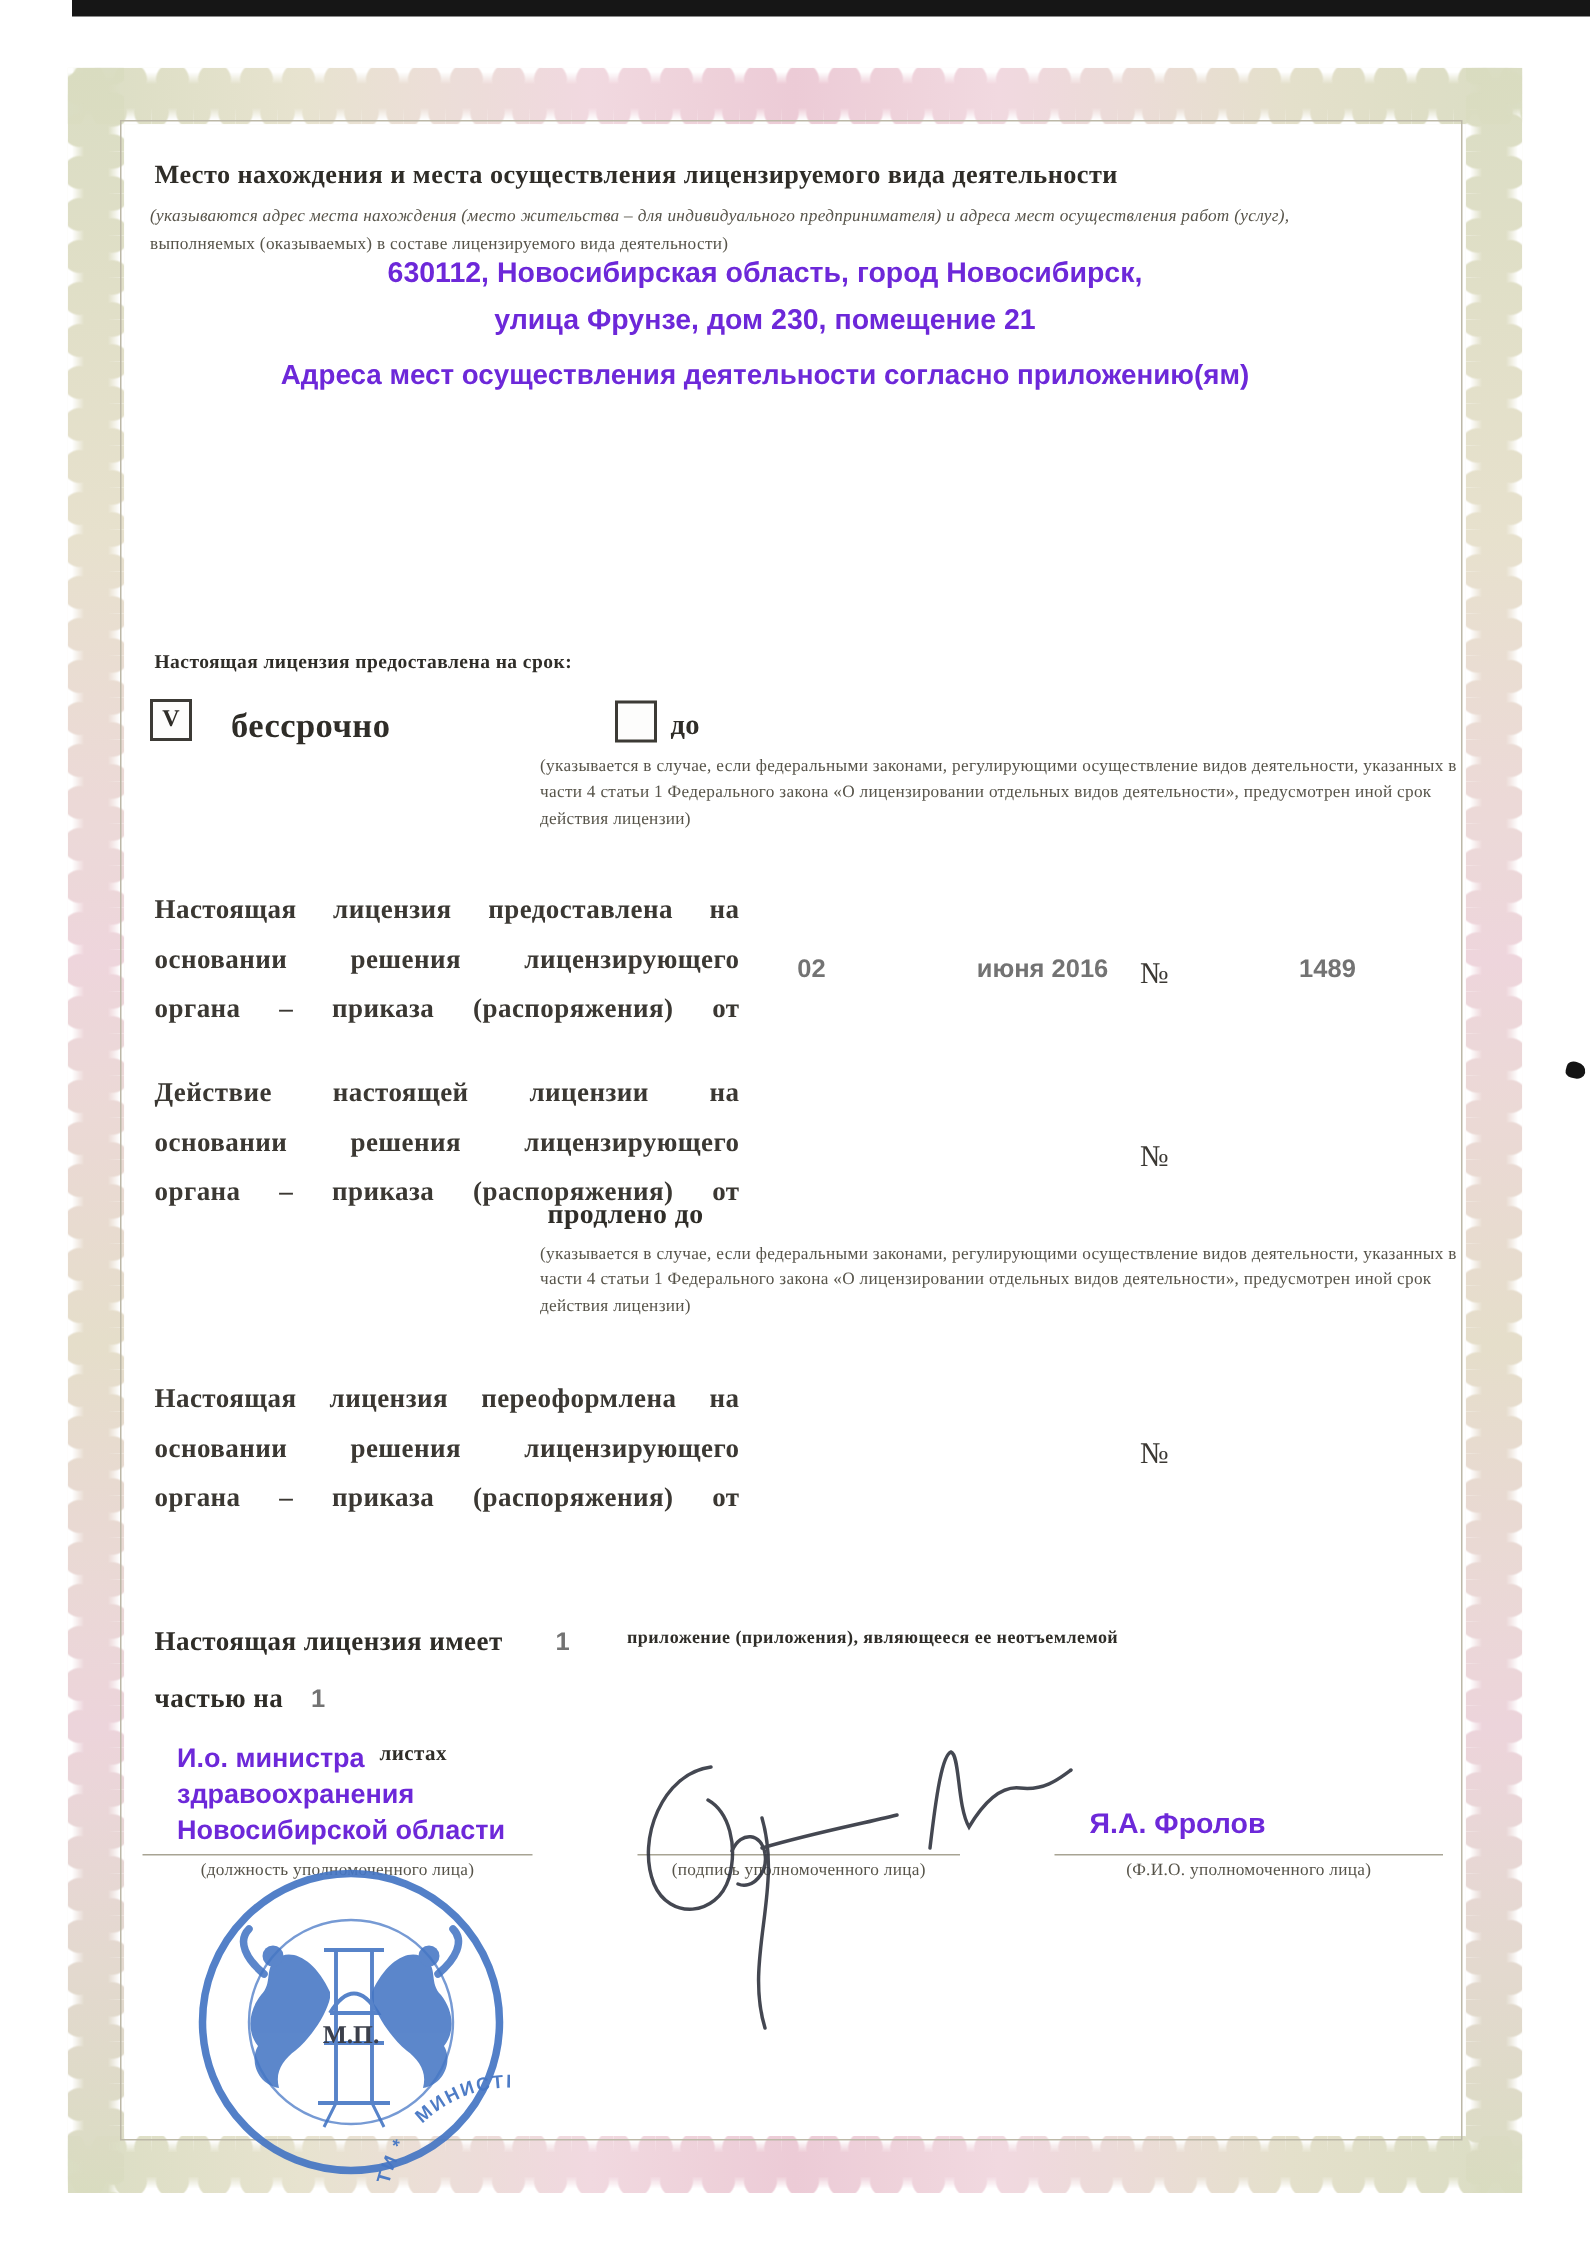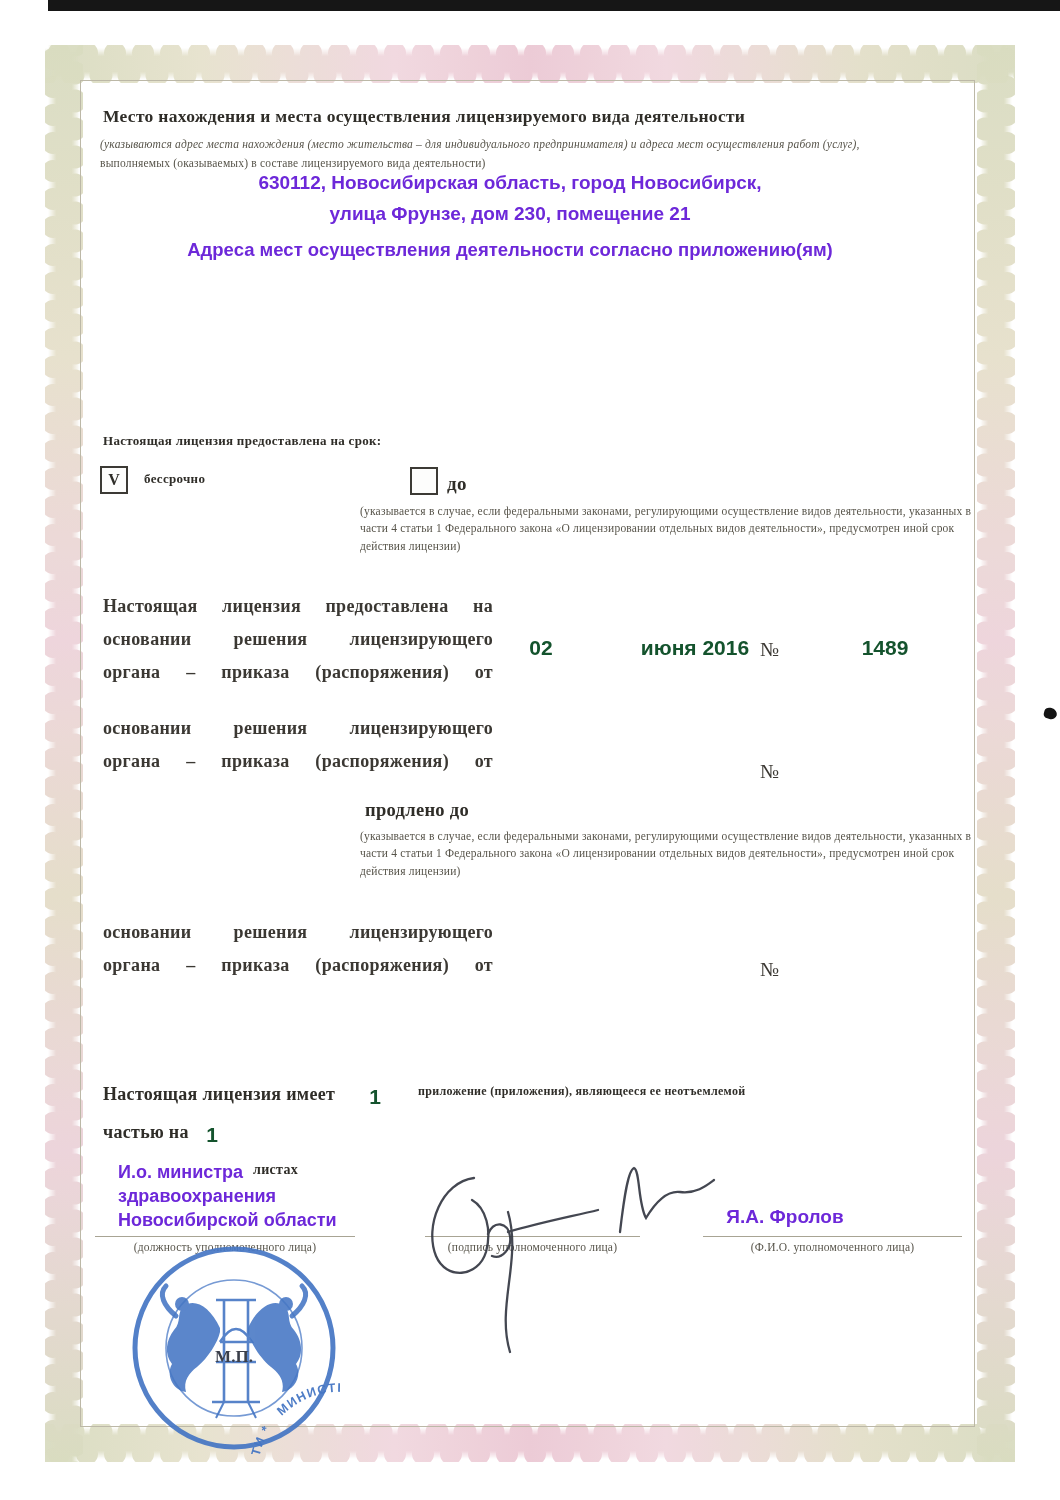--- a/index.html
+++ b/index.html
@@ -47,21 +47,21 @@
     mask-size:38px 28px;
   }
   .inner-frame{left:80px;top:80px;width:893px;height:1345px;border:1px solid #bcb8a7;}
 
   
   .serif-b{font-weight:700;letter-spacing:.3px;}
   .sans-b{font-family:"Liberation Sans", sans-serif;font-weight:700;color:#6d28d9;}
   .fine{font-size:11.5px;color:#57544a;line-height:1.5;letter-spacing:.2px;}
   .para{width:390px;font-size:18px;font-weight:700;color:#3b3833;}
   .para div{text-align:justify;text-align-last:justify;line-height:33px;letter-spacing:.3px;}
-  .value{font-family:"Liberation Sans", sans-serif;font-weight:700;font-size:21px;color:#14532d;text-align:center;}
+  .value{font-family:"Liberation Sans", sans-serif;font-weight:700;font-size:17px;color:#737373;text-align:center;}
   .nosign{font-size:20px;color:#3b3833;}
   .checkbox{width:24px;height:24px;border:2px solid #3c3a35;background:#fdfdfc;
     display:flex;align-items:center;justify-content:center;
     font-weight:700;font-size:16px;color:#2f2d28;}
   .cap-rule{border-top:1px solid #a8a494;height:0;}
   .caption{font-size:11.5px;color:#57544a;text-align:center;letter-spacing:.2px;}
 </style>
 </head>
 <body>
 
@@ -78,44 +78,46 @@
 <div class="abs fine" style="left:100px;top:136px;width:880px;font-style:italic;">(указываются адрес места нахождения (место жительства – для индивидуального предпринимателя) и адреса мест осуществления работ (услуг),</div>
 <div class="abs fine" style="left:100px;top:155px;width:880px;">выполняемых (оказываемых) в составе лицензируемого вида деятельности)</div>
 <div class="abs sans-b" style="left:80px;top:172px;width:860px;text-align:center;font-size:19px;">630112, Новосибирская область, город Новосибирск,</div>
 <div class="abs sans-b" style="left:80px;top:203px;width:860px;text-align:center;font-size:19px;">улица Фрунзе, дом 230, помещение 21</div>
 <div class="abs sans-b" style="left:80px;top:239px;width:860px;text-align:center;font-size:18.5px;">Адреса мест осуществления деятельности согласно приложению(ям)</div>
 
 <div class="abs serif-b" style="left:103px;top:433px;font-size:13px;">Настоящая лицензия предоставлена на срок:</div>
 <div class="abs checkbox" style="left:100px;top:466px;">
   <span>V</span>
 </div>
-<div class="abs serif-b" style="left:144px;top:471px;font-size:13px;">бессрочно</div>
+<div class="abs serif-b" style="left:154px;top:471px;font-size:23px;">бессрочно</div>
 <div class="abs checkbox" style="left:410px;top:467px;"></div>
 <div class="abs serif-b" style="left:447px;top:473px;font-size:19px;">до</div>
 <div class="abs fine" style="left:360px;top:503px;width:618px;">(указывается в случае, если федеральными законами, регулирующими осуществление видов деятельности, указанных в части 4 статьи 1 Федерального закона «О лицензировании отдельных видов деятельности», предусмотрен иной срок действия лицензии)</div>
 
 <div class="abs para" style="left:103px;top:590px;">
   <div>Настоящая лицензия предоставлена на</div>
   <div>основании решения лицензирующего</div>
   <div>органа – приказа (распоряжения) от</div>
 </div>
 <div class="abs value" style="left:516px;top:636px;width:50px;">02</div>
 <div class="abs value" style="left:640px;top:636px;width:110px;">июня 2016</div>
 <div class="abs nosign" style="left:760px;top:638px;">№</div>
 <div class="abs value" style="left:850px;top:636px;width:70px;">1489</div>
 
 <div class="abs para" style="left:103px;top:712px;">
+  <div>Действие настоящей лицензии на</div>
   <div>основании решения лицензирующего</div>
   <div>органа – приказа (распоряжения) от</div>
 </div>
 <div class="abs nosign" style="left:760px;top:760px;">№</div>
 <div class="abs serif-b" style="left:365px;top:800px;font-size:18.5px;">продлено до</div>
 <div class="abs fine" style="left:360px;top:828px;width:618px;">(указывается в случае, если федеральными законами, регулирующими осуществление видов деятельности, указанных в части 4 статьи 1 Федерального закона «О лицензировании отдельных видов деятельности», предусмотрен иной срок действия лицензии)</div>
 
 <div class="abs para" style="left:103px;top:916px;">
+  <div>Настоящая лицензия переоформлена на</div>
   <div>основании решения лицензирующего</div>
   <div>органа – приказа (распоряжения) от</div>
 </div>
 <div class="abs nosign" style="left:760px;top:958px;">№</div>
 
 <div class="abs serif-b" style="left:103px;top:1084px;font-size:18px;">Настоящая лицензия имеет</div>
 <div class="abs value" style="left:355px;top:1085px;width:40px;">1</div>
 <div class="abs serif-b" style="left:418px;top:1084px;font-size:12px;">приложение (приложения), являющееся ее неотъемлемой</div>
 <div class="abs serif-b" style="left:103px;top:1122px;font-size:18px;">частью на</div>
 <div class="abs value" style="left:192px;top:1123px;width:40px;">1</div>

